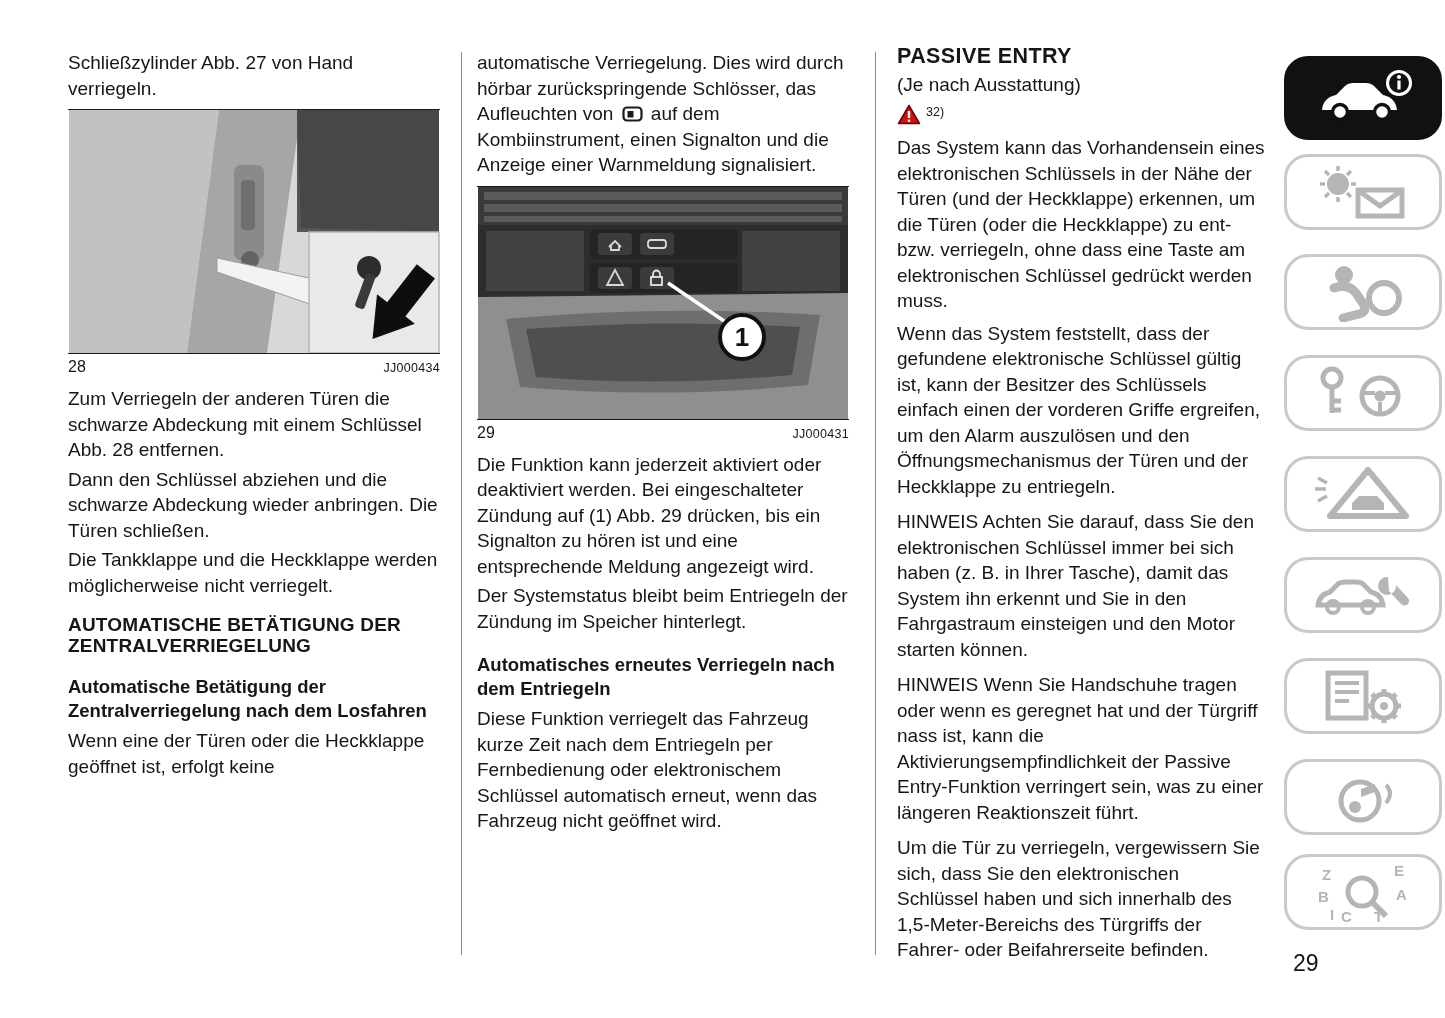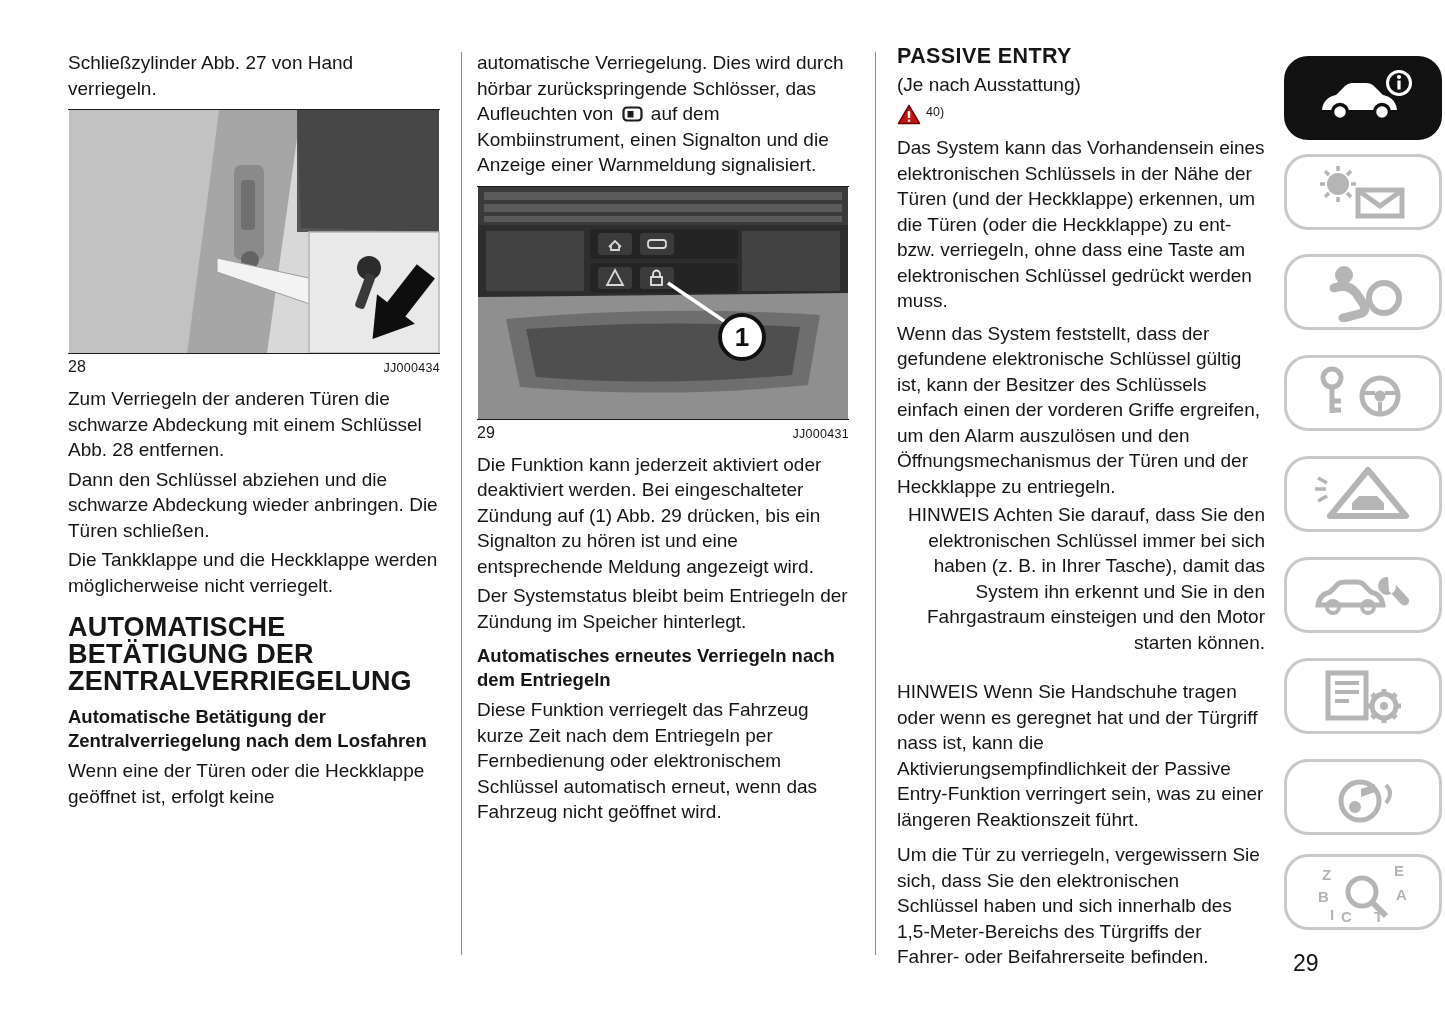--- a/index.html
+++ b/index.html
@@ -5,22 +5,22 @@
   * { margin:0; padding:0; box-sizing:border-box; }
   html,body { background:#ffffff; }
   body {
     width:1445px; height:1018px; position:relative; overflow:hidden;
     font-family:"Liberation Sans", sans-serif; color:#161616;
   }
   .col { position:absolute; top:50px; }
   .vdiv { position:absolute; top:52px; width:1px; height:903px; background:#8c8c8c; }
 
   p.body { font-size:19px; line-height:25.5px; margin-bottom:4px; }
-  h2.section { font-size:27px; font-weight:bold; line-height:27px; margin:16px 0 10px; letter-spacing:.2px; }
-  h3.subhead { font-size:18.5px; font-weight:bold; line-height:24px; margin:10px 0 5px; }
+  h2.section { font-size:19px; font-weight:bold; line-height:21px; margin:16px 0 10px; letter-spacing:.2px; }
+  h3.subhead { font-size:18.5px; font-weight:bold; line-height:24px; margin:19px 0 5px; }
   h1.chapter { font-size:21.5px; font-weight:bold; letter-spacing:.4px; margin:0 0 5px; }
   .subtitle { font-size:19px; margin-bottom:8px; }
 
   .fig { display:block; margin:8px 0 10px; }
   .fig-rule { border-top:1.5px solid #1a1a1a; width:100%; }
   .fig-img { display:block; width:100%; }
   .fig-cap { display:flex; justify-content:space-between; align-items:baseline; padding-top:4px; }
   .fig-num { font-size:16px; }
   .fig-code { font-size:12.5px; letter-spacing:.3px; }
 
@@ -140,26 +140,26 @@
 <div class="col" style="left:897px; width:368px; top:44px;">
   <h1 class="chapter">PASSIVE ENTRY</h1>
   <div class="subtitle">(Je nach Ausstattung)</div>
 
   <div class="warn-row">
     <svg width="24" height="21" viewBox="0 0 24 21" aria-hidden="true">
       <polygon points="12,1.5 22.5,19.5 1.5,19.5" fill="#cc1111" stroke="#6e0505" stroke-width="1.5" stroke-linejoin="round"></polygon>
       <rect x="10.8" y="7" width="2.4" height="7" fill="#ffffff"></rect>
       <rect x="10.8" y="15.6" width="2.4" height="2.2" fill="#ffffff"></rect>
     </svg>
-    <span class="warn-ref">40)</span>
+    <span class="warn-ref">32)</span>
   </div>
 
   <p class="body" style="margin-bottom:7px;">Das System kann das Vorhandensein eines elektronischen Schlüssels in der Nähe der Türen (und der Heckklappe) erkennen, um die Türen (oder die Heckklappe) zu ent- bzw. verriegeln, ohne dass eine Taste am elektronischen Schlüssel gedrückt werden muss.</p>
-  <p class="body" style="margin-bottom:3px;">Wenn das System feststellt, dass der gefundene elektronische Schlüssel gültig ist, kann der Besitzer des Schlüssels einfach einen der vorderen Griffe ergreifen, um den Alarm auszulösen und den Öffnungsmechanismus der Türen und der Heckklappe zu entriegeln.</p>
-  <p class="body" style="margin-bottom:24px;text-align:right;">HINWEIS Achten Sie darauf, dass Sie den elektronischen Schlüssel immer bei sich haben (z. B. in Ihrer Tasche), damit das System ihn erkennt und Sie in den Fahrgastraum einsteigen und den Motor starten können.</p>
+  <p class="body" style="margin-bottom:10px;">Wenn das System feststellt, dass der gefundene elektronische Schlüssel gültig ist, kann der Besitzer des Schlüssels einfach einen der vorderen Griffe ergreifen, um den Alarm auszulösen und den Öffnungsmechanismus der Türen und der Heckklappe zu entriegeln.</p>
+  <p class="body" style="margin-bottom:10px;">HINWEIS Achten Sie darauf, dass Sie den elektronischen Schlüssel immer bei sich haben (z. B. in Ihrer Tasche), damit das System ihn erkennt und Sie in den Fahrgastraum einsteigen und den Motor starten können.</p>
   <p class="body" style="margin-bottom:10px;">HINWEIS Wenn Sie Handschuhe tragen oder wenn es geregnet hat und der Türgriff nass ist, kann die Aktivierungsempfindlichkeit der Passive Entry-Funktion verringert sein, was zu einer längeren Reaktionszeit führt.</p>
   <p class="body">Um die Tür zu verriegeln, vergewissern Sie sich, dass Sie den elektronischen Schlüssel haben und sich innerhalb des 1,5-Meter-Bereichs des Türgriffs der Fahrer- oder Beifahrerseite befinden.</p>
 </div>
 
 <div class="tile active" style="top:56px;">
   <svg width="110" height="60" viewBox="0 0 110 60" aria-hidden="true">
     <path d="M14 42 c1 -11 9 -14 14 -15 l9 -9 c2 -2 5 -3 8 -3 h13 c3 0 6 1 8 3 l9 9 c5 1 13 4 14 15 z" fill="#ffffff"></path>
     <circle cx="32" cy="44" r="7.5" fill="#ffffff" stroke="#111111" stroke-width="3.5"></circle>
     <circle cx="74" cy="44" r="7.5" fill="#ffffff" stroke="#111111" stroke-width="3.5"></circle>
     <circle cx="91" cy="15" r="11.5" fill="none" stroke="#ffffff" stroke-width="3"></circle>

